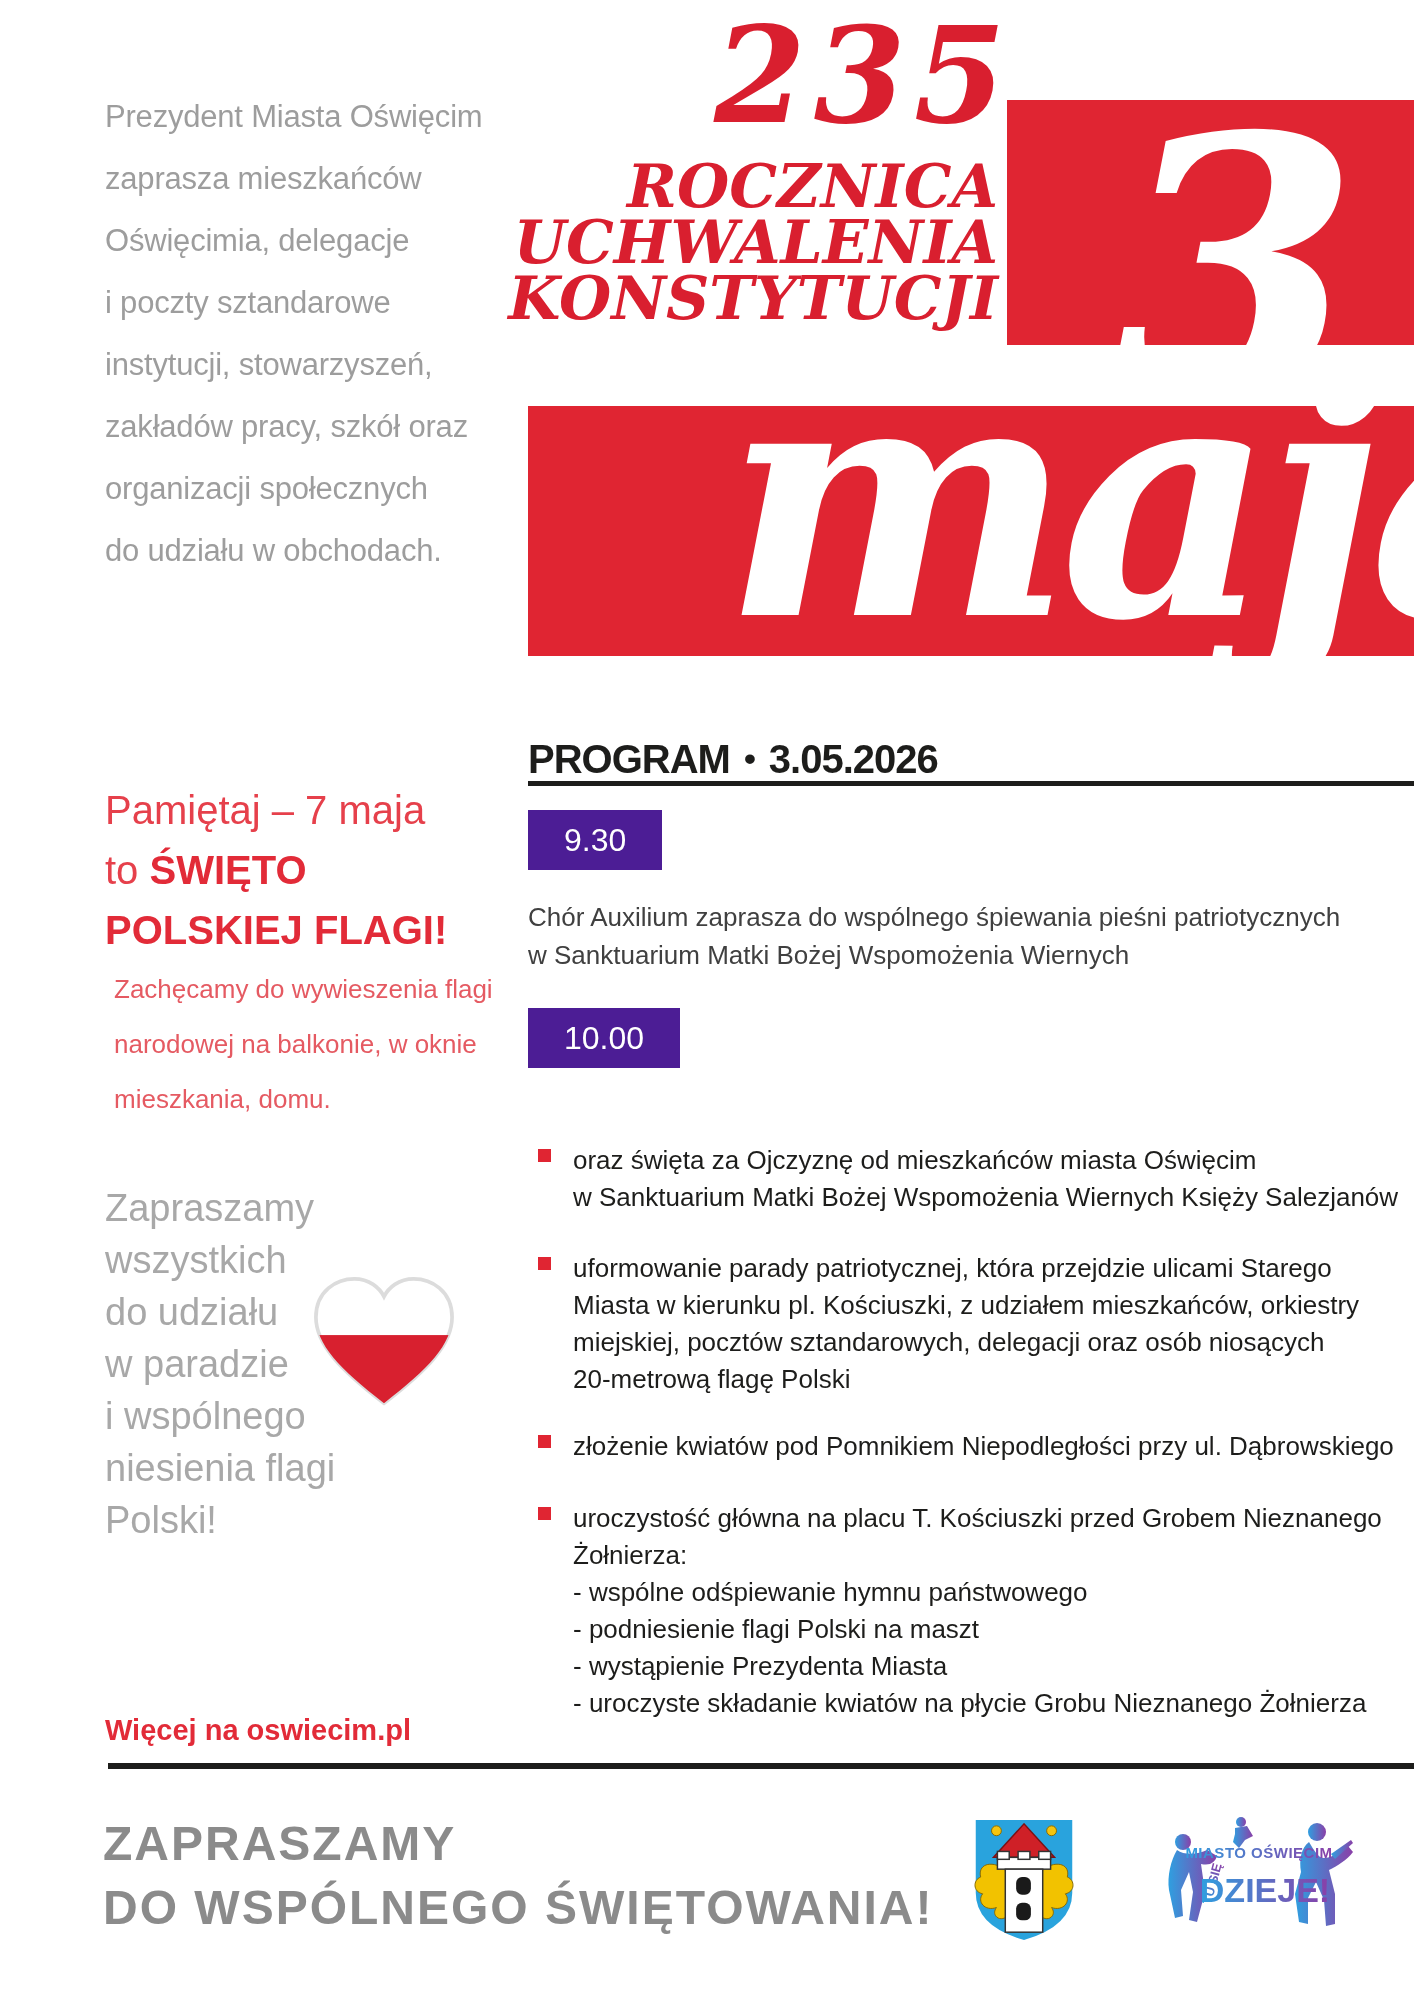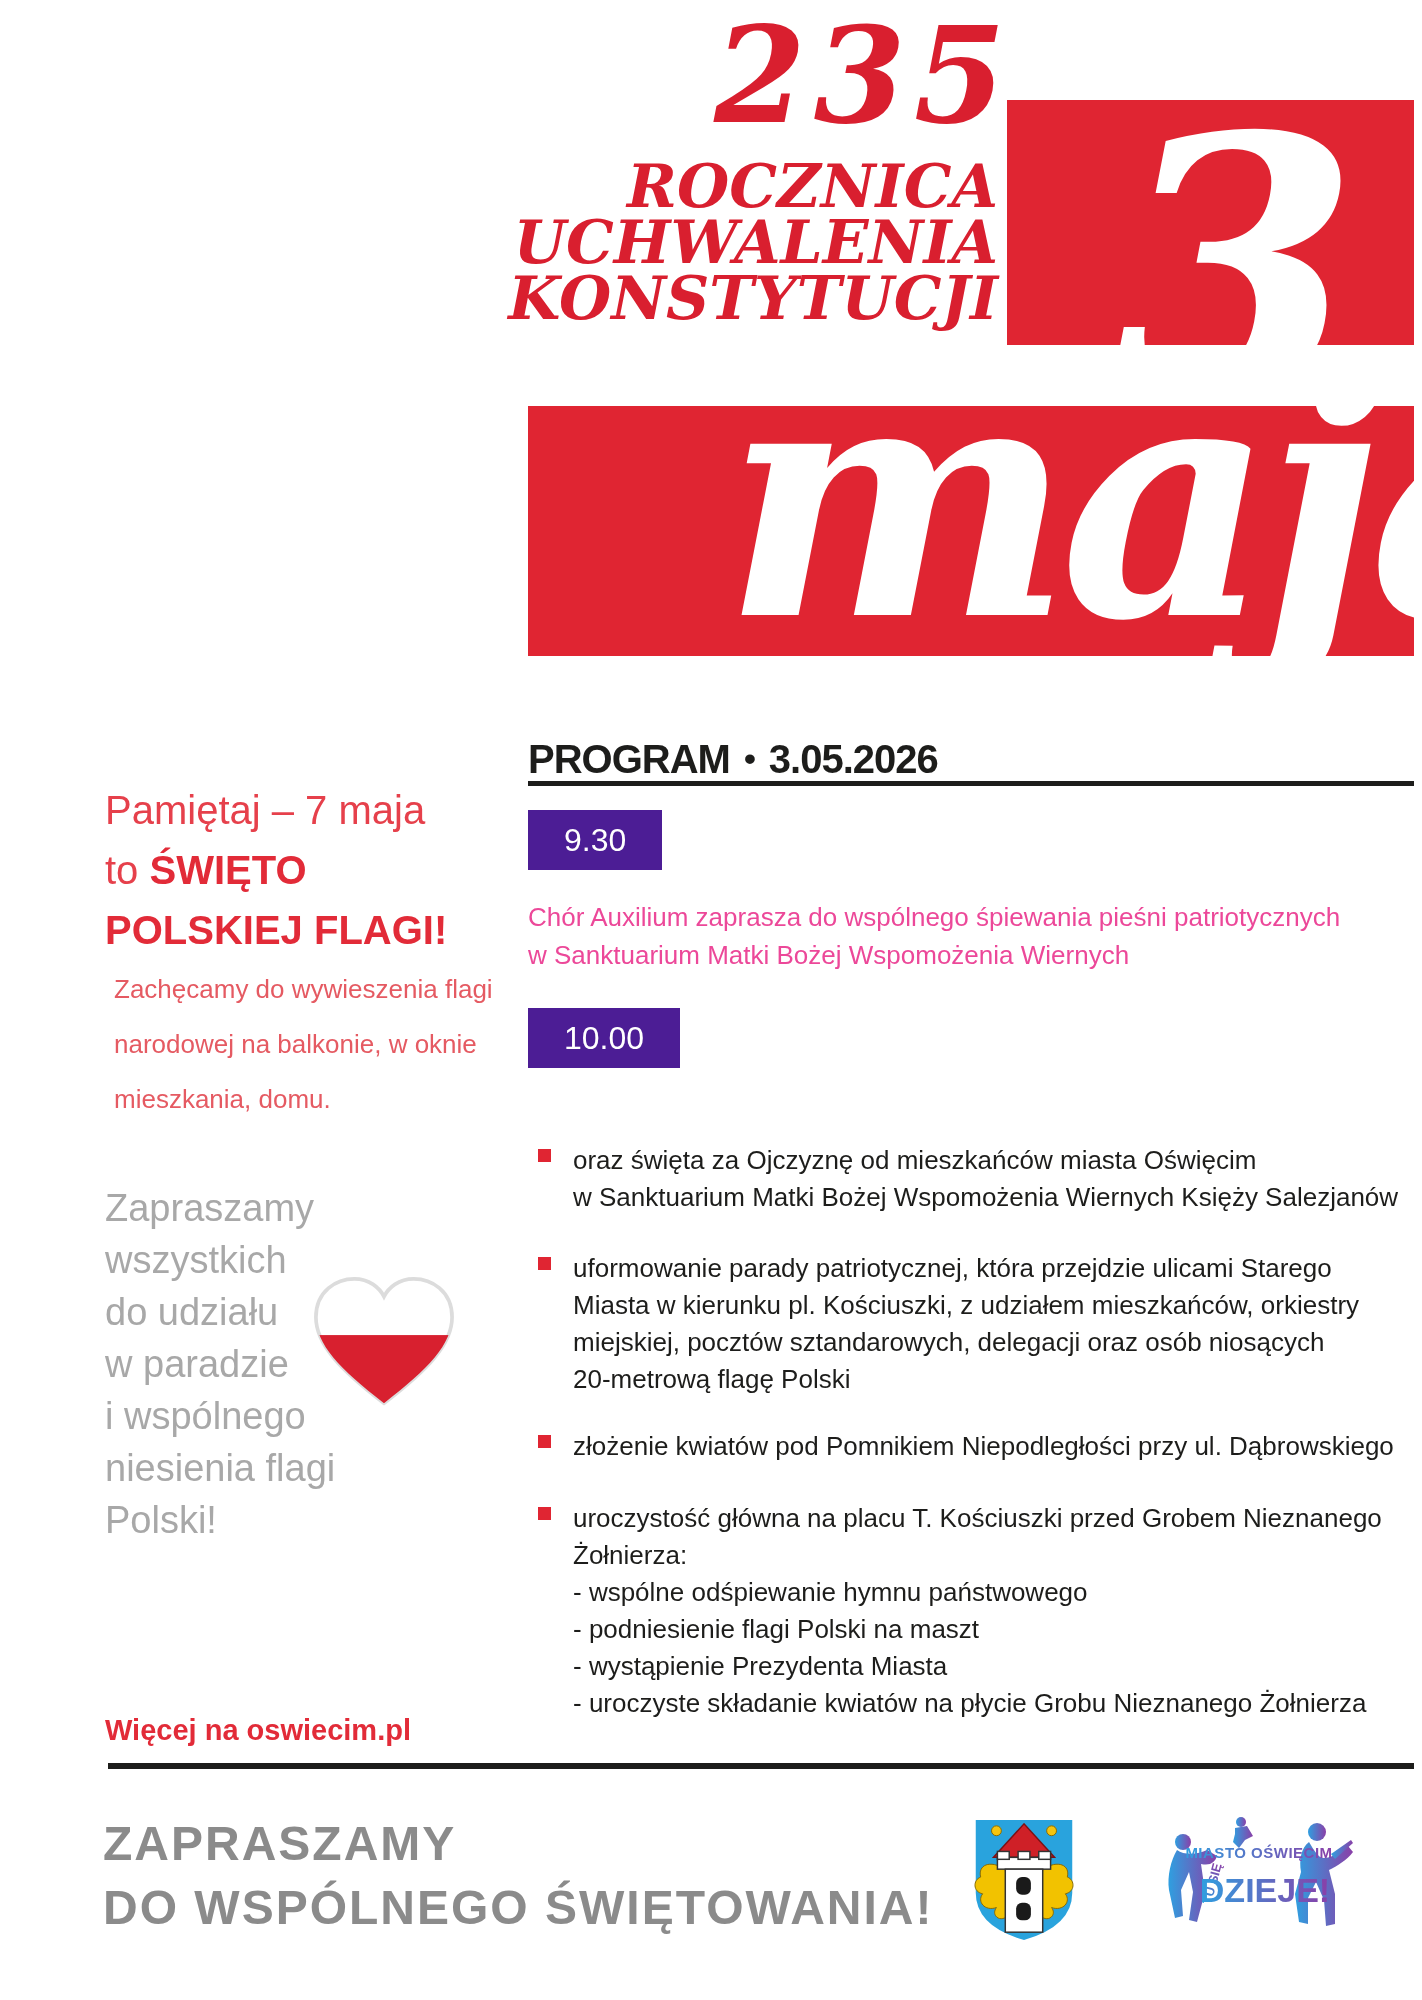--- a/index.html
+++ b/index.html
@@ -60,21 +60,21 @@
   }
   .programhead .sep{margin:0 14px;font-size:34px;vertical-align:3px;}
   .rule{left:528px;top:781px;width:886px;height:5px;background:#1d1d1b;}
   .timebadge{
     background:#4c1d95;color:#ffffff;font-weight:400;font-size:32px;
     padding:11px 36px;line-height:1.2;
   }
   .badge1{left:528px;top:810px;}
   .badge2{left:528px;top:1008px;}
   .eventtext{
-    left:528px;top:898px;font-size:26px;line-height:38px;color:#ec4899;
+    left:528px;top:898px;font-size:26px;line-height:38px;color:#404040;
   }
   .bullet-item{left:538px;width:880px;}
   .bullet-item .sq{
     position:absolute;left:0;top:7px;width:13px;height:13px;background:#e02532;
   }
   .bullet-item .btext{
     margin-left:35px;font-size:26px;line-height:37px;color:#1d1d1b;
   }
   .bi1{top:1142px;}
   .bi2{top:1250px;}
@@ -88,20 +88,28 @@
     letter-spacing:2px;color:#8b8b8b;
   }
   .coat{left:968px;top:1816px;}
   .dziejelogo{left:1155px;top:1810px;}
 </style>
 </head>
 <body>
 
 <div class="poster">
 
+  <div class="abs intro pre">Prezydent Miasta Oświęcim
+zaprasza mieszkańców
+Oświęcimia, delegacje
+i poczty sztandarowe
+instytucji, stowarzyszeń,
+zakładów pracy, szkół oraz
+organizacji społecznych
+do udziału w obchodach.</div>
 
   <div class="abs reminder">
     <div>Pamiętaj – 7 maja</div>
     <div><span>to </span><span class="bold">ŚWIĘTO</span></div>
     <div class="bold">POLSKIEJ FLAGI!</div>
   </div>
 
   <div class="abs flagnote pre">Zachęcamy do wywieszenia flagi
 narodowej na balkonie, w oknie
 mieszkania, domu.</div>

